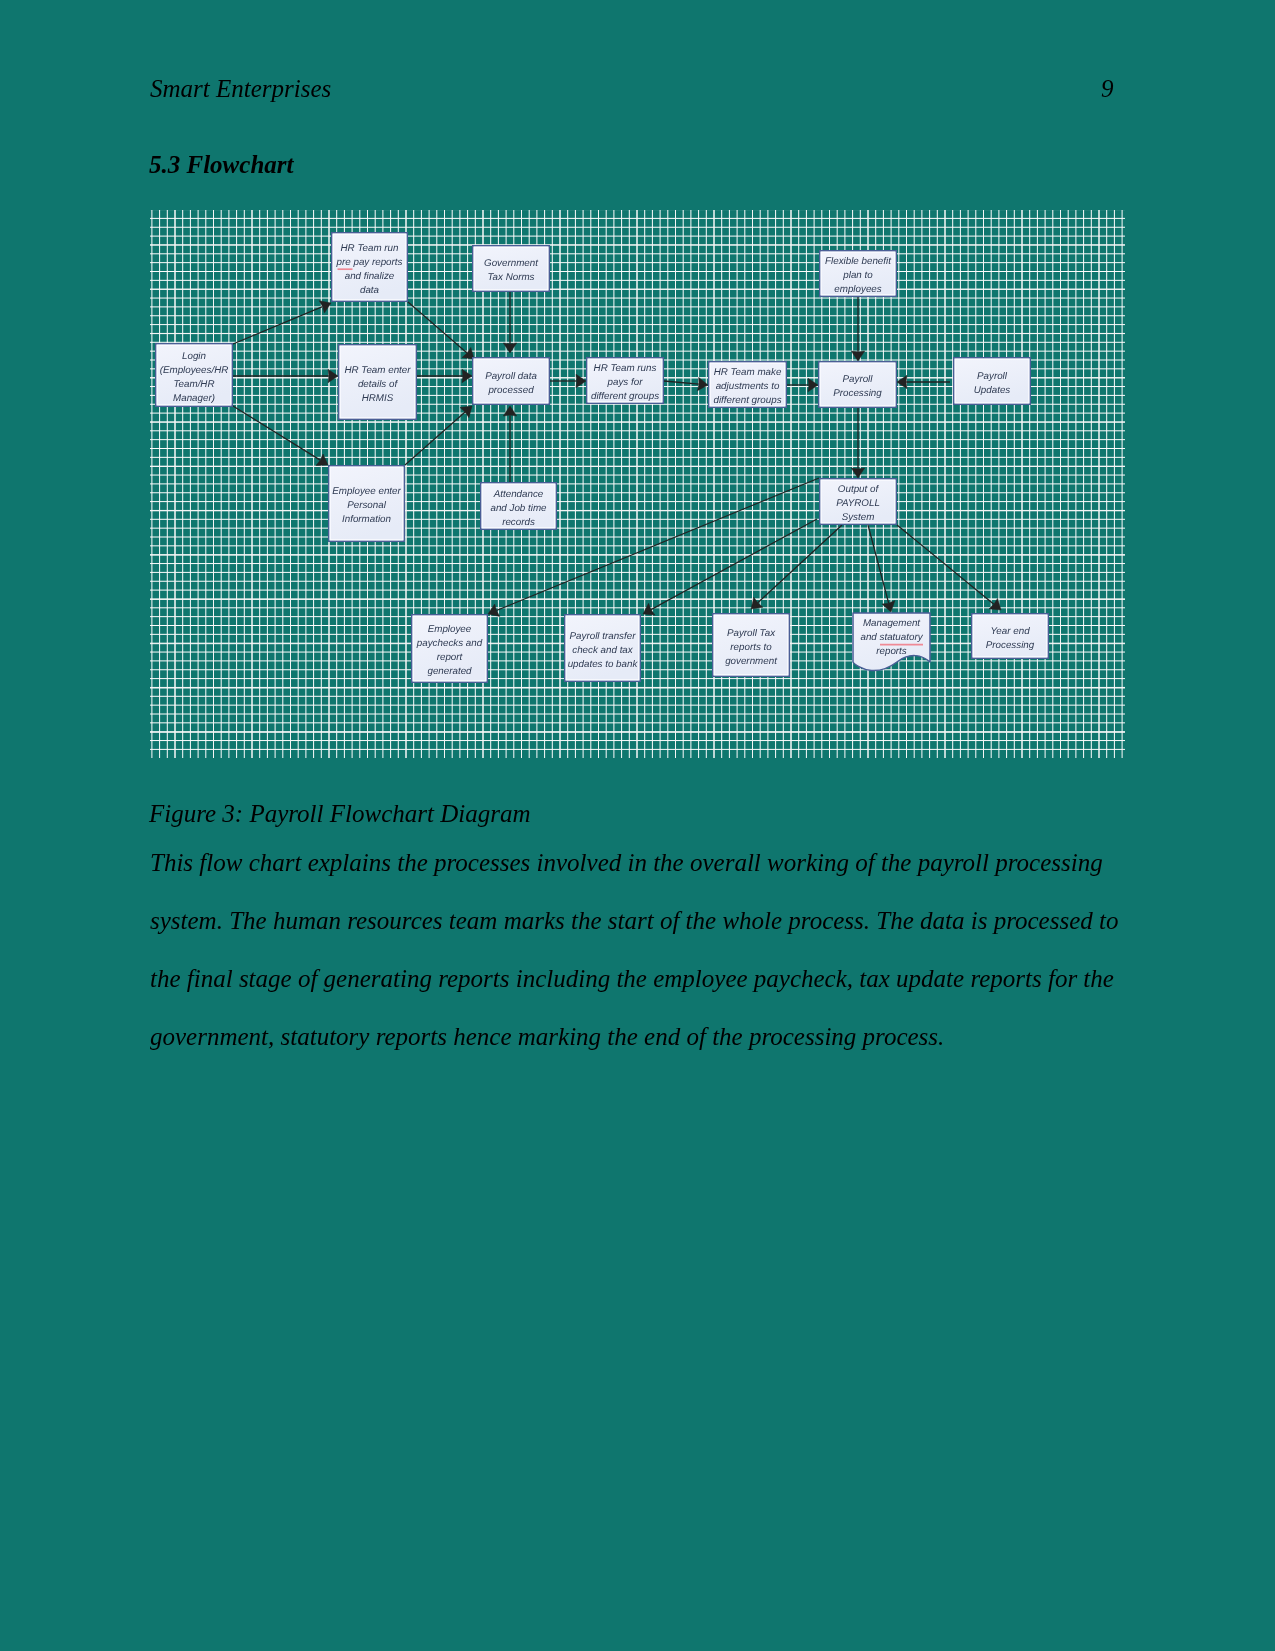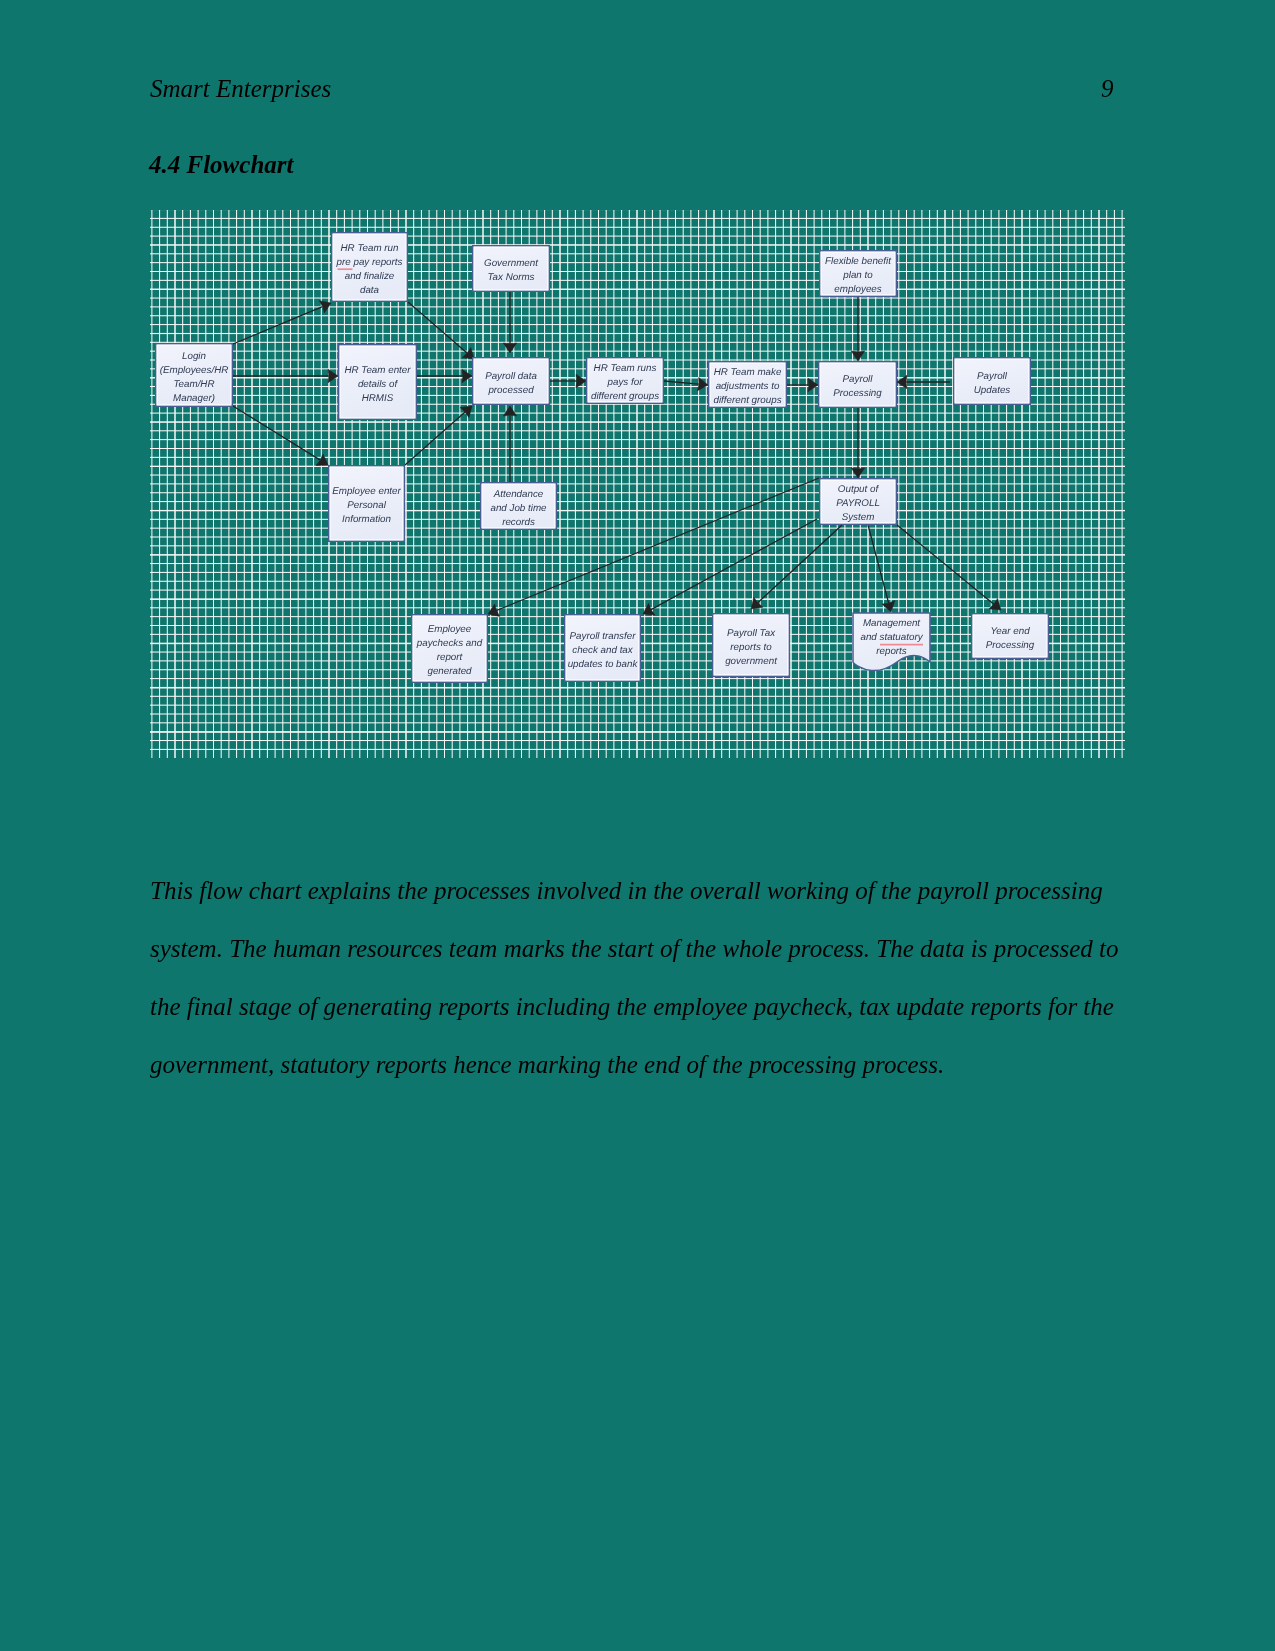--- a/index.html
+++ b/index.html
@@ -4,33 +4,33 @@
 <style>
   html,body{margin:0;padding:0;}
   body{width:1275px;height:1651px;background:#ffffff;font-family:"Liberation Serif",serif;
        -webkit-font-smoothing:antialiased;}
   .page{position:relative;width:1275px;height:1651px;overflow:hidden;background:#0f766e;font-style:italic;}
   .hdr{position:absolute;top:76px;left:150px;font-size:25px;color:#000;line-height:1;}
   .pnum{position:absolute;top:76px;left:1101px;font-size:25px;color:#000;line-height:1;}
   .h2{position:absolute;top:152px;left:149px;font-size:25px;font-weight:bold;color:#000;line-height:1;}
   .figwrap{position:absolute;left:150px;top:210px;width:975px;height:548px;}
   .cap{position:absolute;top:801px;left:149px;font-size:25px;color:#000;line-height:1;}
-  .body-text{position:absolute;top:862px;left:150px;width:975px;font-size:25px;color:#000;
+  .body-text{position:absolute;top:834px;left:150px;width:975px;font-size:25px;color:#000;
              line-height:58px;text-align:left;}
   svg{display:block;}
   #flow{transform:translateZ(0);filter:blur(0.22px);}
   #flow text{text-rendering:geometricPrecision;}
 </style>
 </head>
 <body>
 
 <div class="page">
   <div class="hdr">Smart Enterprises</div>
   <div class="pnum">9</div>
-  <div class="h2">4.4 Flowchart</div>
+  <div class="h2">5.3 Flowchart</div>
 
   <div class="figwrap">
     <svg id="flow" width="975" height="548" viewBox="0 0 975 548">
         <defs>
           <linearGradient id="boxgrad" x1="0" y1="0" x2="0.35" y2="1">
             <stop offset="0" stop-color="#f2f4fc"></stop>
             <stop offset="1" stop-color="#e6ebf7"></stop>
           </linearGradient>
         </defs>
         <g>
@@ -432,14 +432,15 @@
           <g>
             <rect x="821.75" y="403.75" width="76.5" height="44.5" fill="url(#boxgrad)" stroke="#4a5e96" stroke-width="1.5"></rect>
             <rect x="823.2" y="405.2" width="73.6" height="41.6" fill="none" stroke="#fbfcff" stroke-width="1.1"></rect>
             <text x="860.0" y="421.0" text-anchor="middle" dominant-baseline="central" font-family="&quot;Liberation Sans&quot;, sans-serif" font-size="9.8" fill="#2e3a52">Year end</text>
             <text x="860.0" y="435.0" text-anchor="middle" dominant-baseline="central" font-family="&quot;Liberation Sans&quot;, sans-serif" font-size="9.8" fill="#2e3a52">Processing</text>
           </g>
         </g>
       </svg>
   </div>
 
+  <div class="cap">Figure 3: Payroll Flowchart Diagram</div>
   <div class="body-text">This flow chart explains the processes involved in the overall working of the payroll processing system. The human resources team marks the start of the whole process. The data is processed to the final stage of generating reports including the employee paycheck, tax update reports for the government, statutory reports hence marking the end of the processing process.</div>
 </div>
 
 </body></html>

